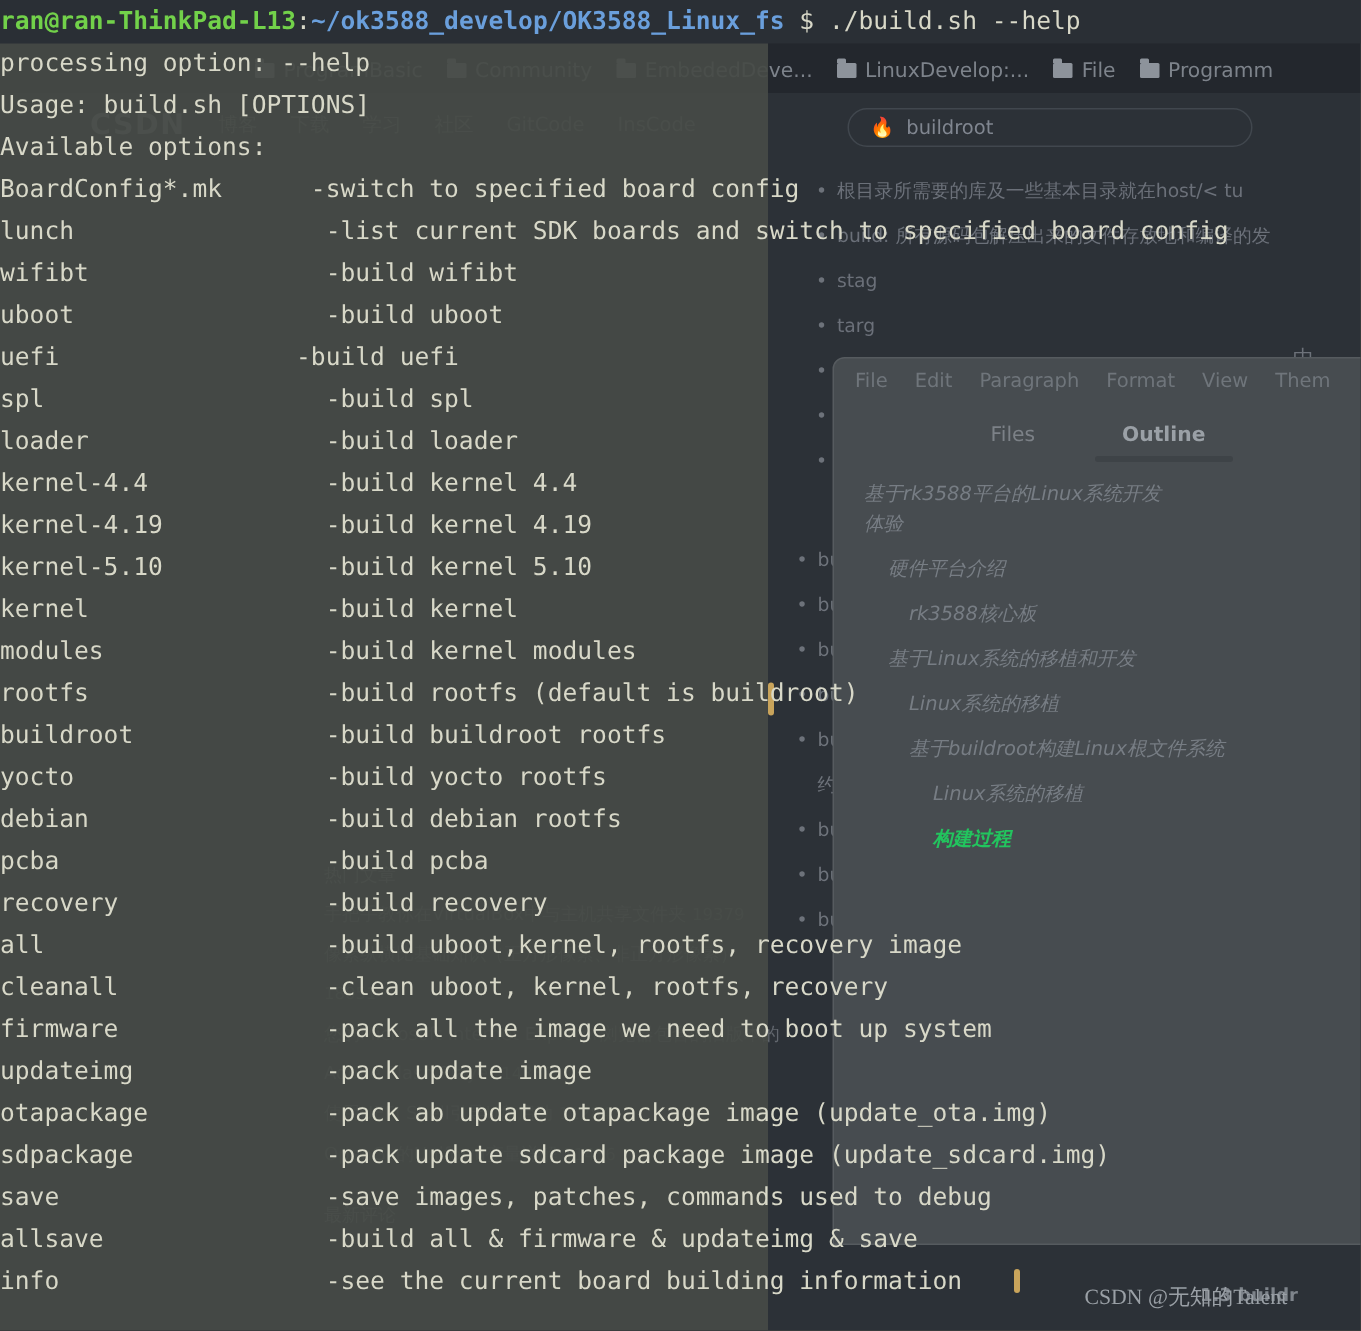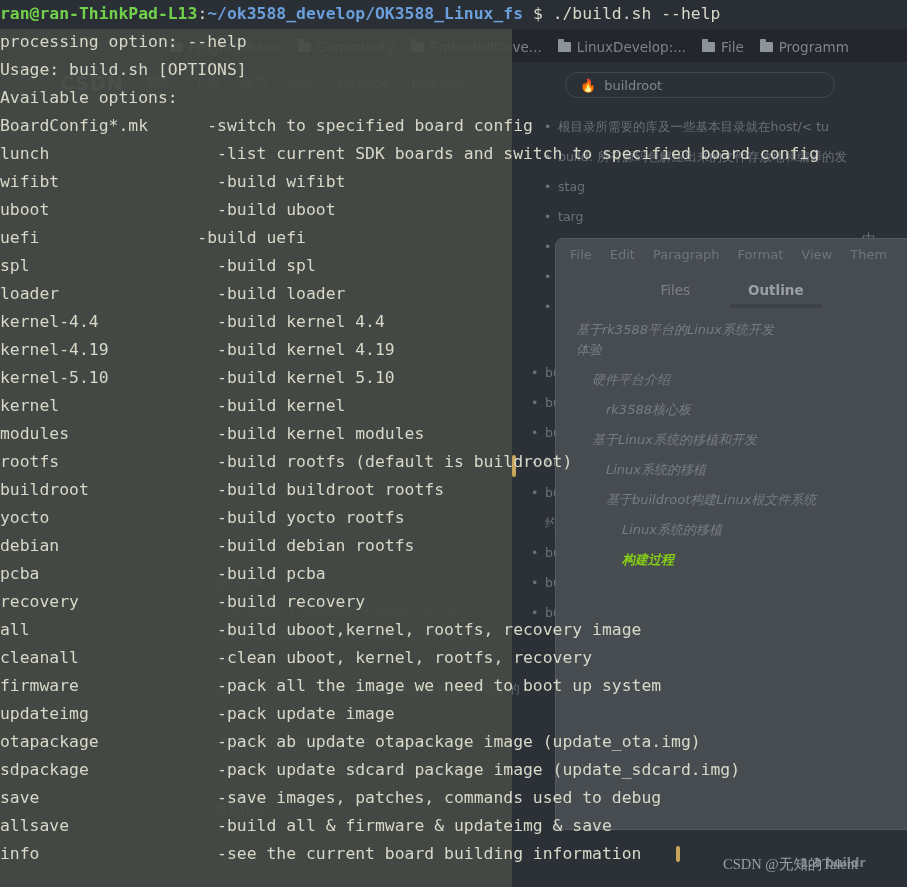--- a/index.html
+++ b/index.html
@@ -77,21 +77,21 @@
   .editor-tabs .act{color:#9aa0a6;font-weight:bold;position:relative;}
   .editor-tabs .act::after{
     content:"";position:absolute;left:-18px;right:-18px;bottom:-10px;height:4px;background:#3e4347;border-radius:2px;
   }
   .outline{padding:22px 0 0 20px;color:#777d84;font-size:13px;line-height:20px;font-style:italic;}
   .outline div{margin-bottom:10px;}
   .ol-1{max-width:210px;}
   .ol-2{padding-left:16px;}
   .ol-3{padding-left:30px;}
   .ol-4{padding-left:46px;}
-  .ol-b{font-weight:bold;color:#84cc16;}
+  .ol-b{font-weight:bold;color:#22c55e;}
 
   .bg-right-col{
     position:absolute;left:855px;top:300px;width:52px;
     color:#6d727a;font-size:13px;line-height:37px;overflow:hidden;
   }
   .bg-right-col .li{position:relative;padding-left:16px;white-space:nowrap;}
   .bg-right-col .li::before{content:"•";position:absolute;left:2px;}
   .bg-right-col .lk{color:#5d7c96;text-decoration:underline;text-decoration-color:#8a5a5a;text-decoration-style:wavy;}
   .bg-right-col .sub{padding-left:26px;}
   .bg-right-col .sub::before{content:"◦";position:absolute;left:12px;}

